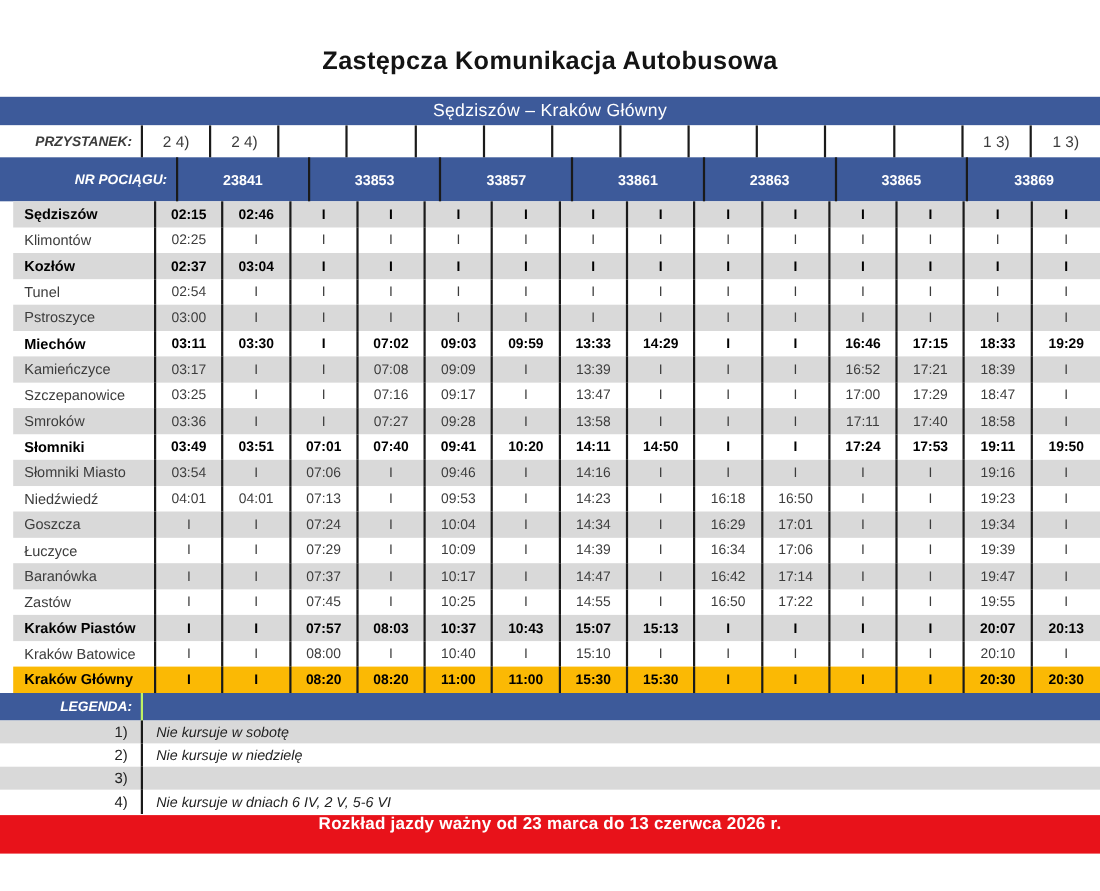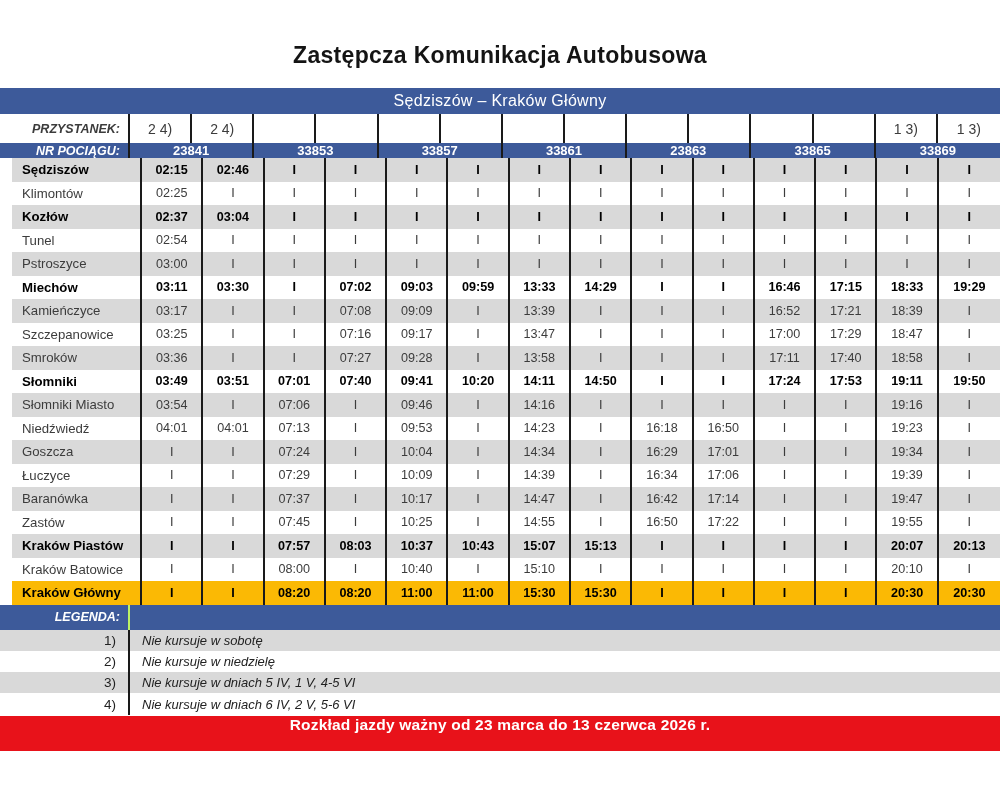--- a/index.html
+++ b/index.html
@@ -23,21 +23,21 @@
   .cell{
     display:flex;align-items:center;justify-content:center;
     border-right:2px solid #1a1a1a;overflow:hidden;white-space:nowrap;
   }
   .cell:last-child{border-right:none;}
   .label-cell{
     justify-content:flex-end;padding-right:8px;
     font-style:italic;font-weight:bold;font-size:12.5px;
   }
   .stopnotes-row{height:29px;background:#fff;font-size:14px;color:#3c3c3c;}
-  .train-row{height:15px;background:#3D5A9A;color:#fff;font-size:13px;font-weight:bold;}
+  .train-row{height:40px;background:#3D5A9A;color:#fff;font-size:13px;font-weight:bold;padding-left:32px;}
   .train-row .cell{border-color:#1a1a1a;}
   .trow{height:23.5px;font-size:12.6px;color:#3c3c3c;margin-left:12px;}
   .trow .station{justify-content:flex-start;padding-left:10px;font-size:13.2px;}
   .trow.b{font-weight:bold;color:#000;}
   .trow.g{background:#D9D9D9;}
   .trow.w{background:#ffffff;}
   .trow.hl{background:#FBB904;color:#000;}
   .legend-bar{height:25px;background:#3D5A9A;color:#fff;}
   .legend-bar .cell{border-right:2px solid #bef264;}
   .legend-bar .cell:last-child{border-right:none;}
@@ -428,21 +428,20 @@
     <div class="grid-legend legend-row g">
       <div class="num">1)</div>
       <div class="txt">Nie kursuje w sobotę</div>
     </div>
     <div class="grid-legend legend-row w">
       <div class="num">2)</div>
       <div class="txt">Nie kursuje w niedzielę</div>
     </div>
     <div class="grid-legend legend-row g">
       <div class="num">3)</div>
-      <div class="txt">Nie kursuje w dniach 5 IV, 1 V, 4-5 VI</div>
     </div>
     <div class="grid-legend legend-row w">
       <div class="num">4)</div>
       <div class="txt">Nie kursuje w dniach 6 IV, 2 V, 5-6 VI</div>
     </div>
   </div>
 
 <div class="footer-bar">
   <span>Rozkład jazdy ważny od 23 marca do 13 czerwca 2026 r.</span>
 </div>

